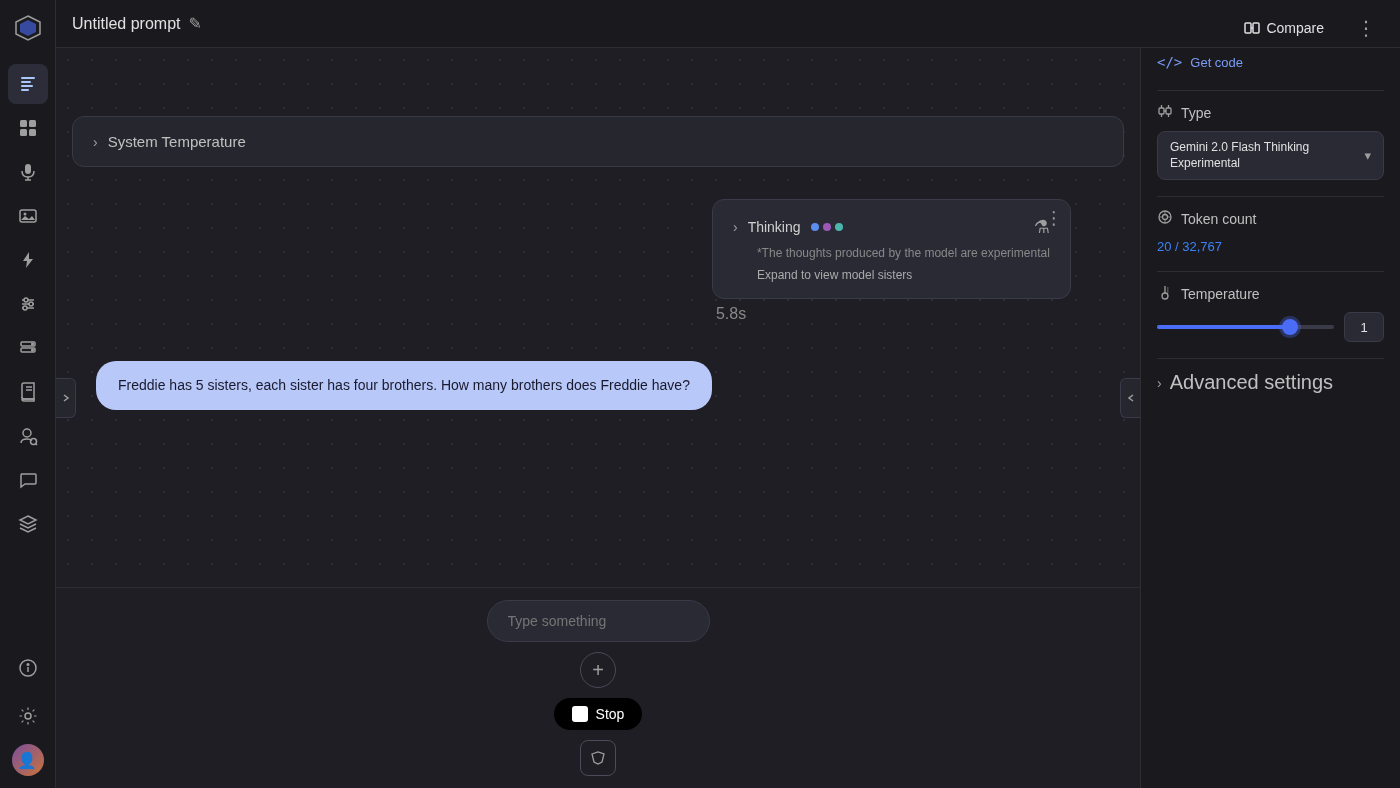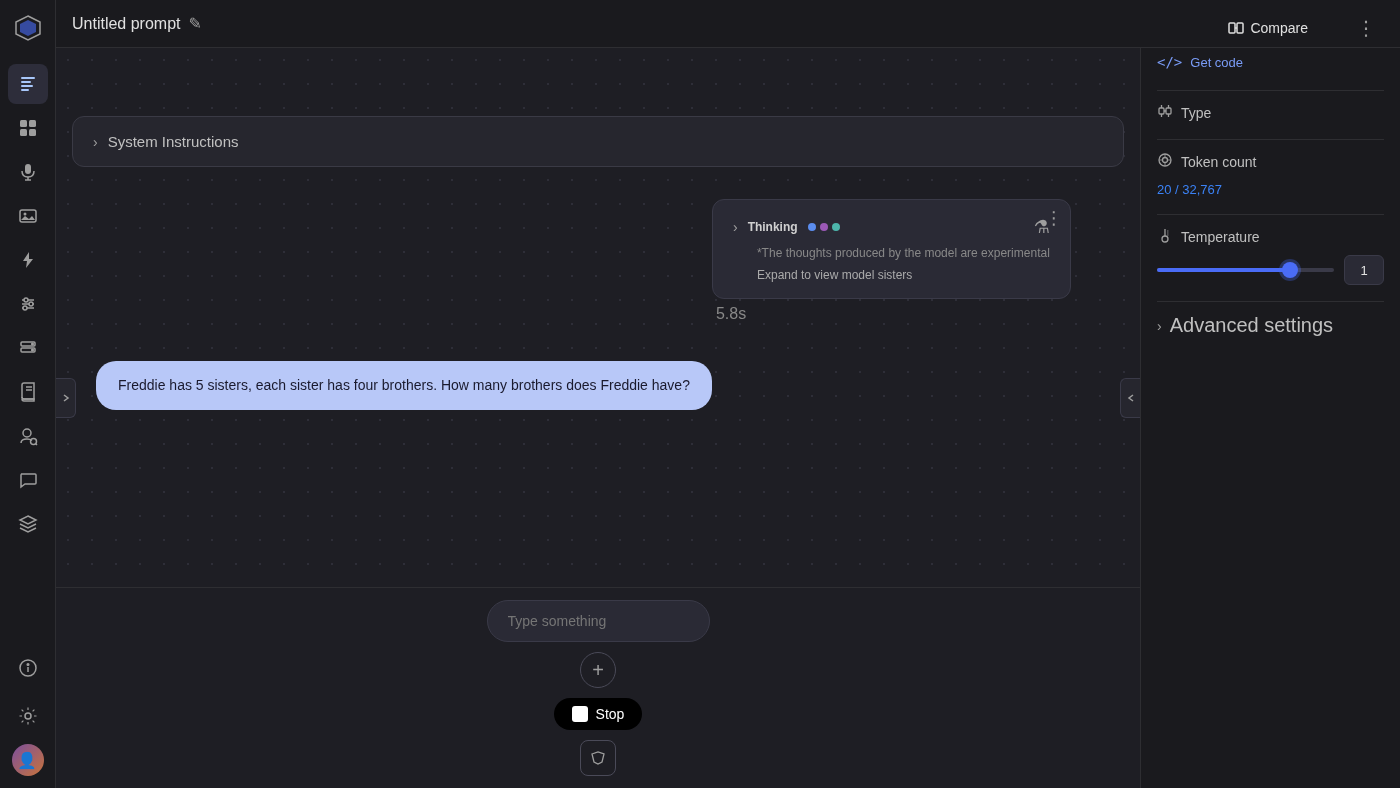--- a/index.html
+++ b/index.html
@@ -90,21 +90,21 @@
     }
     .header-edit-icon {
       color: #9e9e9e;
       font-size: 16px;
       cursor: pointer;
     }
     .header-actions {
       margin-left: auto;
       display: flex;
       align-items: center;
-      gap: 28px;
+      gap: 12px;
       margin-top: 8px;
     }
     .compare-btn {
       display: flex;
       align-items: center;
       gap: 6px;
       background: transparent;
       border: none;
       color: #e0e0e0;
       font-size: 14px;
@@ -205,22 +205,22 @@
       align-items: center;
       gap: 10px;
       margin-bottom: 8px;
     }
     .thinking-chevron {
       color: #9e9e9e;
       font-size: 14px;
       cursor: pointer;
     }
     .thinking-title {
-      font-size: 12px;
-      font-weight: 700;
+      font-size: 14px;
+      font-weight: 400;
       color: #d0d0d0;
     }
     .thinking-dots {
       display: flex;
       gap: 4px;
       align-items: center;
     }
     .dot {
       width: 8px;
       height: 8px;
@@ -601,21 +601,21 @@
       <span>Compare</span>
     </button>
     <button class="more-btn">⋮</button>
   </div>
 </div>
 
 <div class="main-content">
 
   <div class="system-instructions" style="margin-top: 68px; flex-shrink:0;">
     <span class="system-instructions-chevron">›</span>
-    <span class="system-instructions-label">System Instructions</span>
+    <span class="system-instructions-label">System Temperature</span>
   </div>
 
   <div class="chat-area">
 
     <div style="display:flex; justify-content:center;">
       <div class="user-message">Freddie has 5 sisters, each sister has four brothers. How many brothers does Freddie have?</div>
     </div>
 
     <div class="ai-response">
       <button class="more-options-btn">⋮</button>
@@ -689,20 +689,24 @@
           <rect x="9" y="5" width="5" height="6" rx="1"></rect>
           <line x1="7" y1="8" x2="9" y2="8"></line>
           <line x1="4.5" y1="2" x2="4.5" y2="5"></line>
           <line x1="11.5" y1="2" x2="11.5" y2="5"></line>
           <line x1="4.5" y1="11" x2="4.5" y2="14"></line>
           <line x1="11.5" y1="11" x2="11.5" y2="14"></line>
         </svg>
       </span>
       <span class="setting-label">Type</span>
     </div>
+    <div class="model-select">
+      <span style="font-size:12px; line-height:1.3;">Gemini 2.0 Flash Thinking Experimental</span>
+      <span style="color:#9e9e9e;">▾</span>
+    </div>
   </div>
 
   <hr class="section-divider">
 
   <div class="setting-row">
     <div class="setting-label-row">
       <span class="setting-icon">
         <svg width="16" height="16" viewBox="0 0 16 16" fill="none" stroke="#9e9e9e" stroke-width="1.3">
           <circle cx="8" cy="8" r="6"></circle>
           <circle cx="8" cy="8" r="2.5"></circle>

